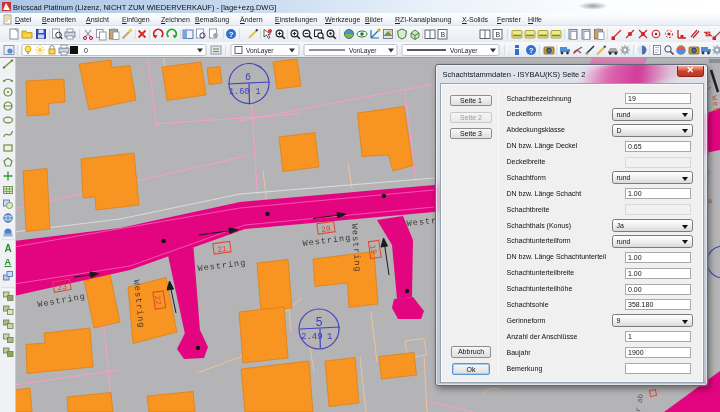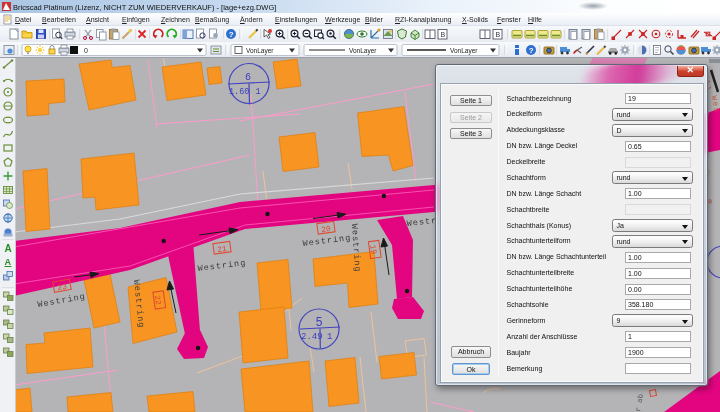--- a/index.html
+++ b/index.html
@@ -676,20 +676,21 @@
           <rect x="-4.5" y="-4" width="5.5" height="5" fill="#b8c898" stroke="#6a7f4a" stroke-width="0.8"></rect>
           <rect x="-0.5" y="-0.5" width="5.5" height="5" fill="#8aa858" stroke="#6a7f4a" stroke-width="0.8"></rect>
         </g>
         <path d="M2,182 H14" stroke="#c9cfd6"></path>
         <path d="M2,183 H14" stroke="#fff"></path>
         <path d="M2,230 H14" stroke="#c9cfd6"></path>
         <path d="M2,231 H14" stroke="#fff"></path>
       </svg></div>
 <div id="dlg">
  <div style="position:absolute;left:138px;top:-8px;width:118px;height:34px;background:linear-gradient(115deg,rgba(216,40,145,0) 8%,rgba(216,40,145,0.65) 30%,rgba(205,30,140,0.85) 55%,rgba(216,40,145,0.25) 78%,rgba(216,40,145,0) 95%);filter:blur(3px);transform:rotate(-18deg)"></div>
+ <div class="cap">Schachtstammdaten - ISYBAU(KS) Seite 2</div>
  <div class="close">✕</div>
  <div id="client">
   <div class="sep"></div>
   <div class="sbtn" style="top:11px">Seite 1</div>
   <div class="sbtn off" style="top:27.5px">Seite 2</div>
   <div class="sbtn" style="top:44px">Seite 3</div>
   <div class="obtn" style="left:10px;top:262px;width:40px;height:11.5px;line-height:10.5px">Abbruch</div>
   <div class="obtn" style="left:11px;top:278.5px;width:38px;height:12px;line-height:11px;border:1px solid #5e97d1;box-shadow:0 0 0 1px #a8cbe8 inset">Ok</div>
 <div class="lbl" style="top:10.5px">Schachtbezeichnung</div>
 <div class="edit" style="top:9.0px">19</div>

